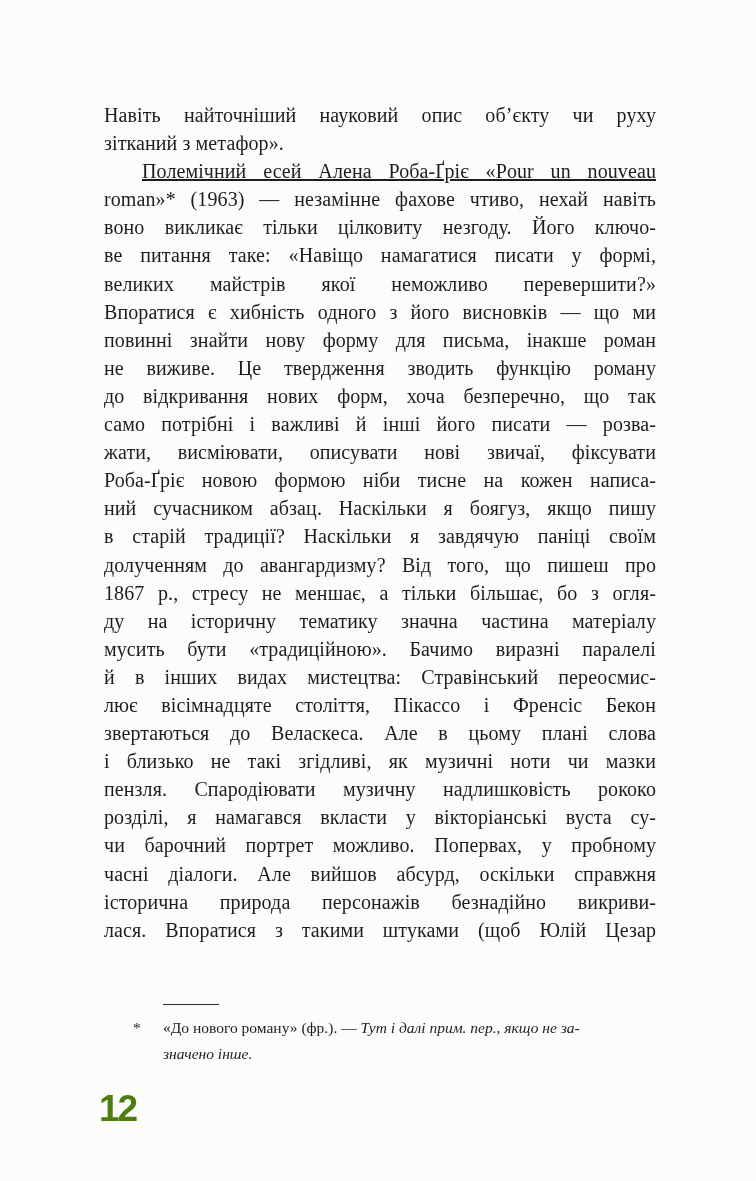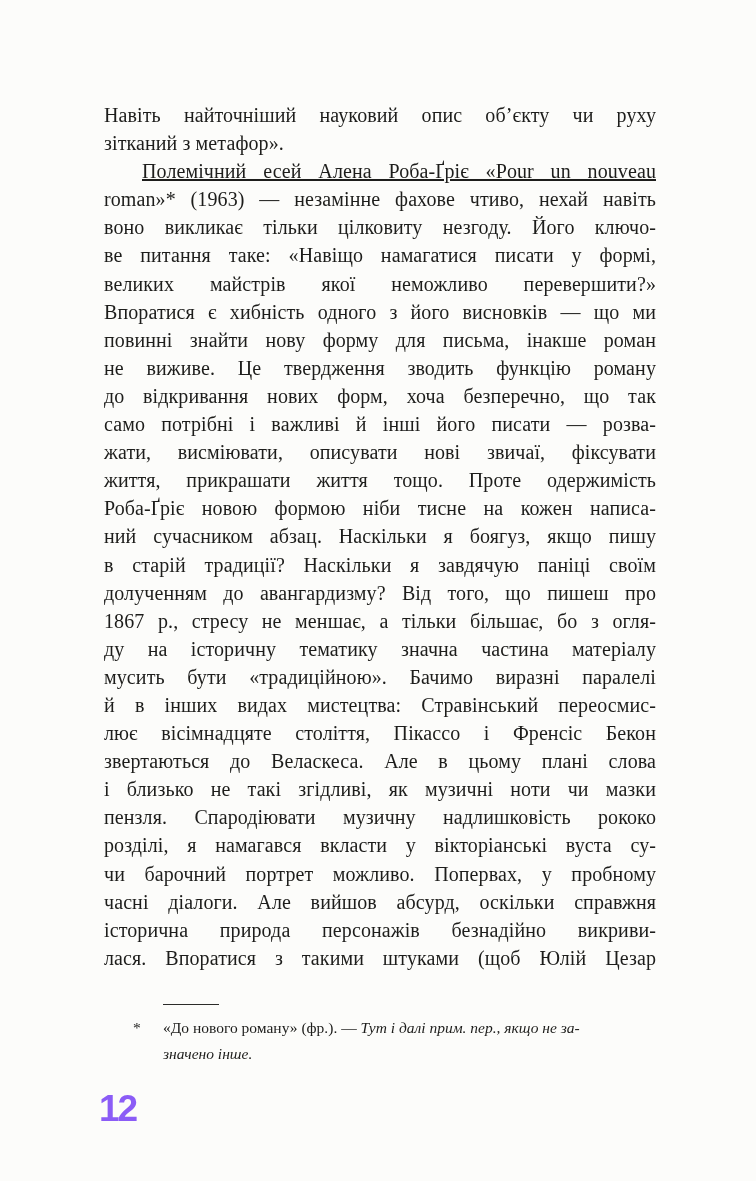--- a/index.html
+++ b/index.html
@@ -68,21 +68,21 @@
   .fn-text em{
   }
   .page-number{
     position:absolute;
     left:99px;
     top:1088px;
     font-family:"Liberation Sans","DejaVu Sans",sans-serif;
     font-weight:700;
     font-size:37px;
     letter-spacing:-2px;
-    color:#8b5cf6;
+    color:#4d7c0f;
     text-align:right;
   }
 </style>
 </head>
 <body>
 
 <div class="page">
 
   <main class="text-block" id="body-text">
       <div class="line">Навіть найточніший науковий опис об’єкту чи руху</div>
@@ -91,21 +91,20 @@
       <div class="line">roman»* (1963) — незамінне фахове чтиво, нехай навіть</div>
       <div class="line">воно викликає тільки цілковиту незгоду. Його ключо-</div>
       <div class="line">ве питання таке: «Навіщо намагатися писати у формі,</div>
       <div class="line">великих майстрів якої неможливо перевершити?»</div>
       <div class="line">Впоратися є хибність одного з його висновків — що ми</div>
       <div class="line">повинні знайти нову форму для письма, інакше роман</div>
       <div class="line">не виживе. Це твердження зводить функцію роману</div>
       <div class="line">до відкривання нових форм, хоча безперечно, що так</div>
       <div class="line">само потрібні і важливі й інші його писати — розва-</div>
       <div class="line">жати, висміювати, описувати нові звичаї, фіксувати</div>
-      <div class="line">життя, прикрашати життя тощо. Проте одержимість</div>
       <div class="line">Роба-Ґріє новою формою ніби тисне на кожен написа-</div>
       <div class="line">ний сучасником абзац. Наскільки я боягуз, якщо пишу</div>
       <div class="line">в старій традиції? Наскільки я завдячую паніці своїм</div>
       <div class="line">долученням до авангардизму? Від того, що пишеш про</div>
       <div class="line">1867 р., стресу не меншає, а тільки більшає, бо з огля-</div>
       <div class="line">ду на історичну тематику значна частина матеріалу</div>
       <div class="line">мусить бути «традиційною». Бачимо виразні паралелі</div>
       <div class="line">й в інших видах мистецтва: Стравінський переосмис-</div>
       <div class="line">лює вісімнадцяте століття, Пікассо і Френсіс Бекон</div>
       <div class="line">звертаються до Веласкеса. Але в цьому плані слова</div>

